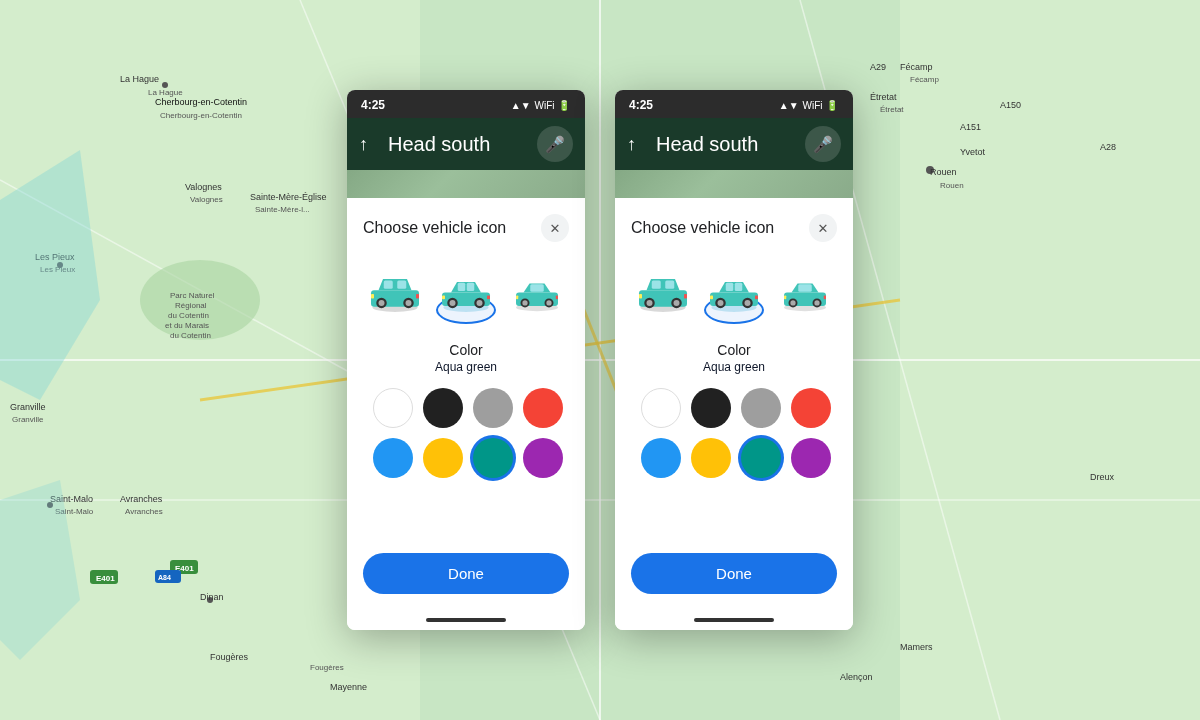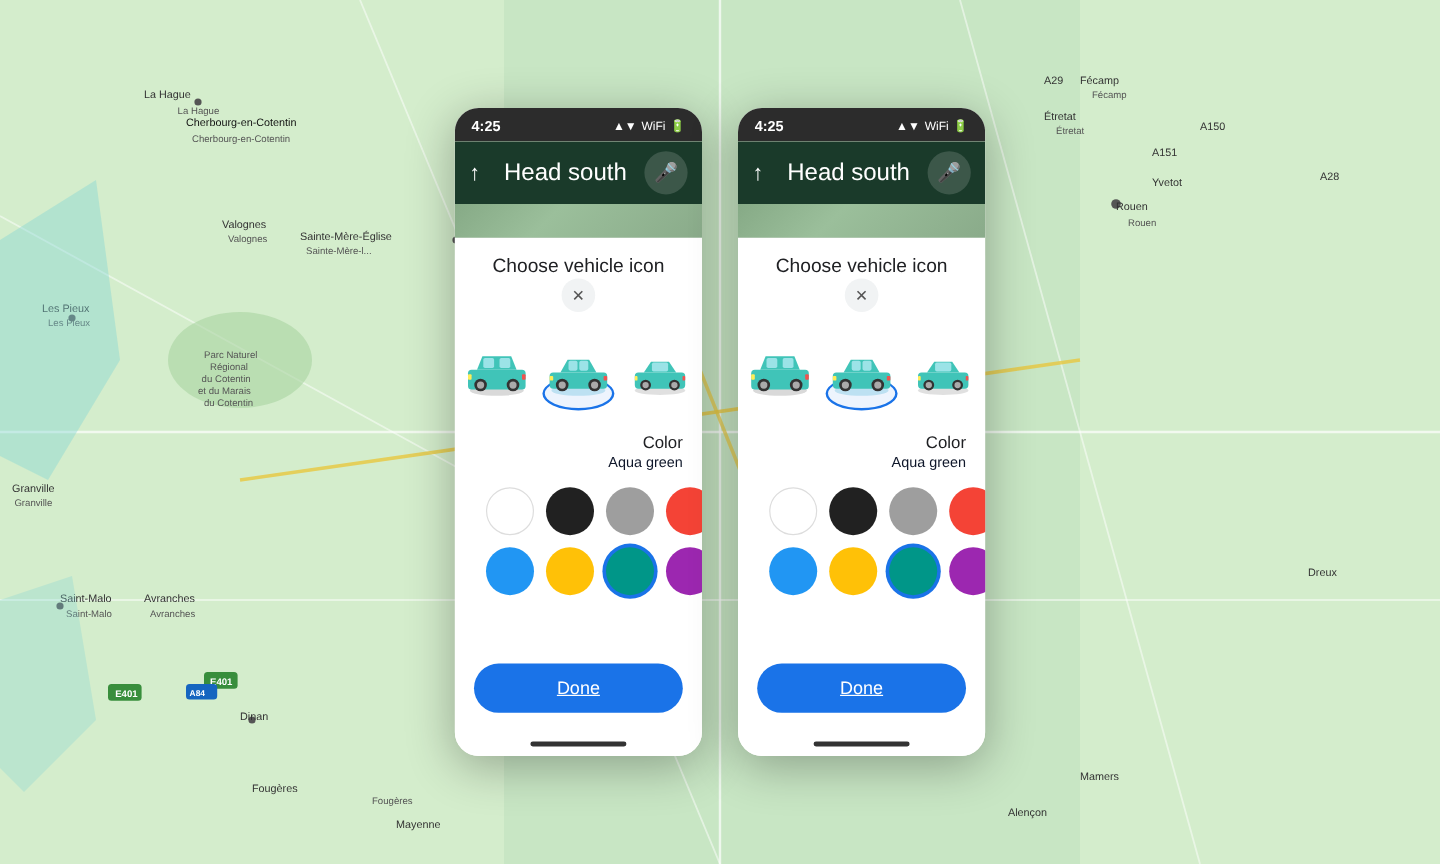--- a/index.html
+++ b/index.html
@@ -28,24 +28,24 @@
     .phones-container {
       position: absolute;
       inset: 0;
       display: flex;
       align-items: center;
       justify-content: center;
       gap: 30px;
     }
 
     .phone {
-      width: 206px;
+      width: 238px;
       height: 540px;
       background: white;
-      border-radius: 20px;
+      border-radius: 8px;
       overflow: hidden;
       box-shadow: 0 8px 40px rgba(0,0,0,0.3);
       display: flex;
       flex-direction: column;
       position: relative;
     }
 
     
     .status-bar {
       background: #2c2c2c;
@@ -151,21 +151,20 @@
       padding: 16px;
       display: flex;
       flex-direction: column;
     }
 
     .dialog-header {
       display: flex;
       justify-content: space-between;
       align-items: center;
       margin-bottom: 16px;
-      flex-direction: column;
     }
 
     .dialog-title {
       font-size: 16px;
       font-weight: 500;
       color: #202124;
     }
 
     .close-btn {
       width: 28px;
@@ -215,21 +214,21 @@
     
     .car-svg {
       width: 60px;
       height: 44px;
       position: relative;
       z-index: 1;
     }
 
     
     .color-section {
-      text-align: right;
+      text-align: center;
       margin-bottom: 14px;
     }
 
     .color-label {
       font-size: 14px;
       color: #202124;
       font-weight: 500;
     }
 
     .color-sublabel {
@@ -271,21 +270,20 @@
       background: #1a73e8;
       color: white;
       border: none;
       border-radius: 24px;
       padding: 12px;
       font-size: 15px;
       font-weight: 500;
       cursor: pointer;
       text-align: center;
       margin-top: auto;
-      text-decoration: underline;
     }
 
     
     .home-indicator {
       height: 20px;
       display: flex;
       align-items: center;
       justify-content: center;
       background: white;
     }

